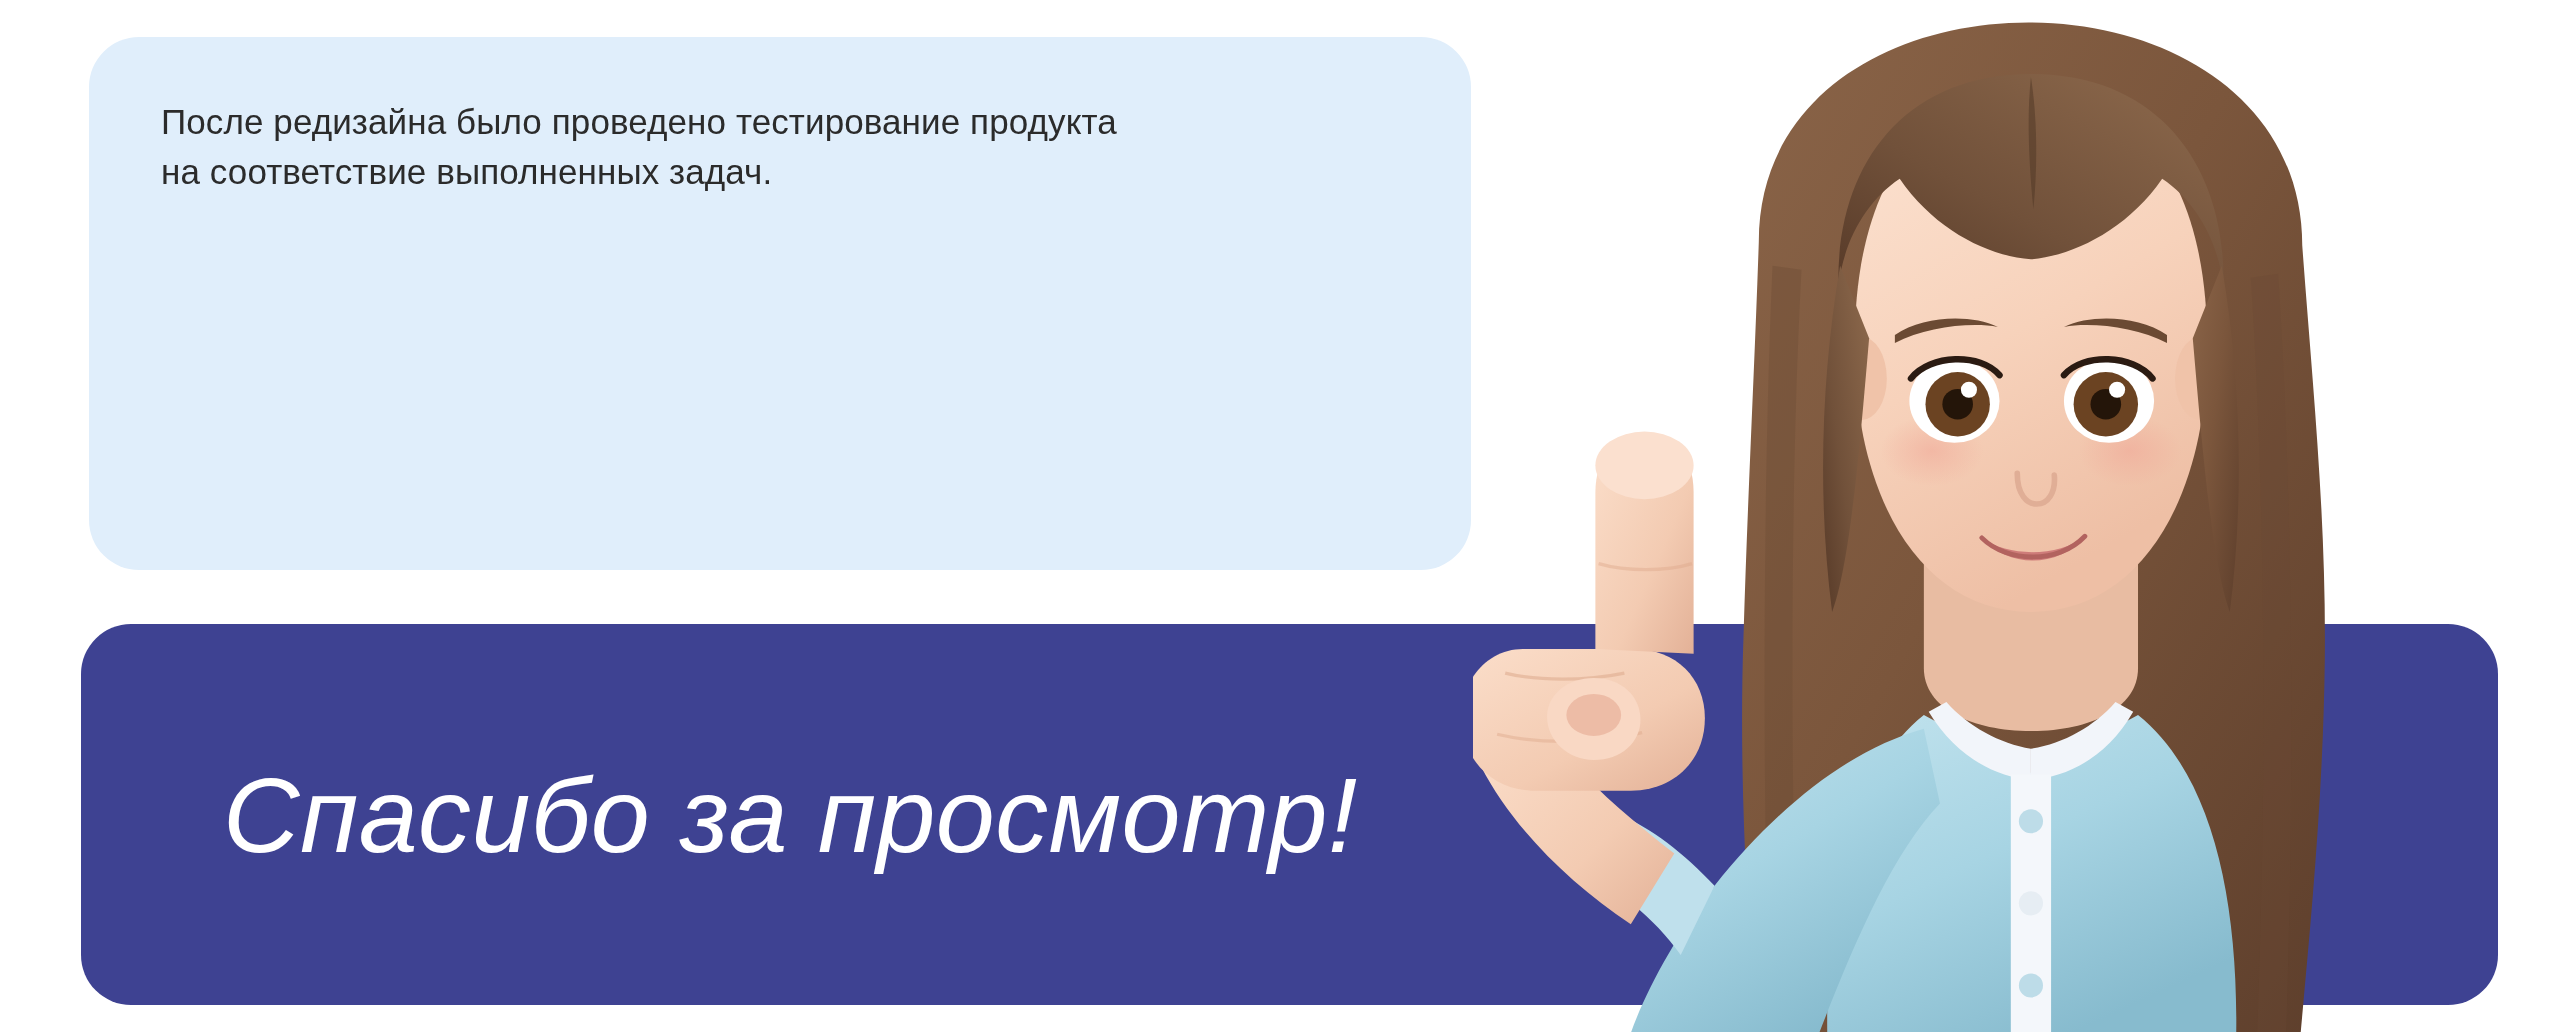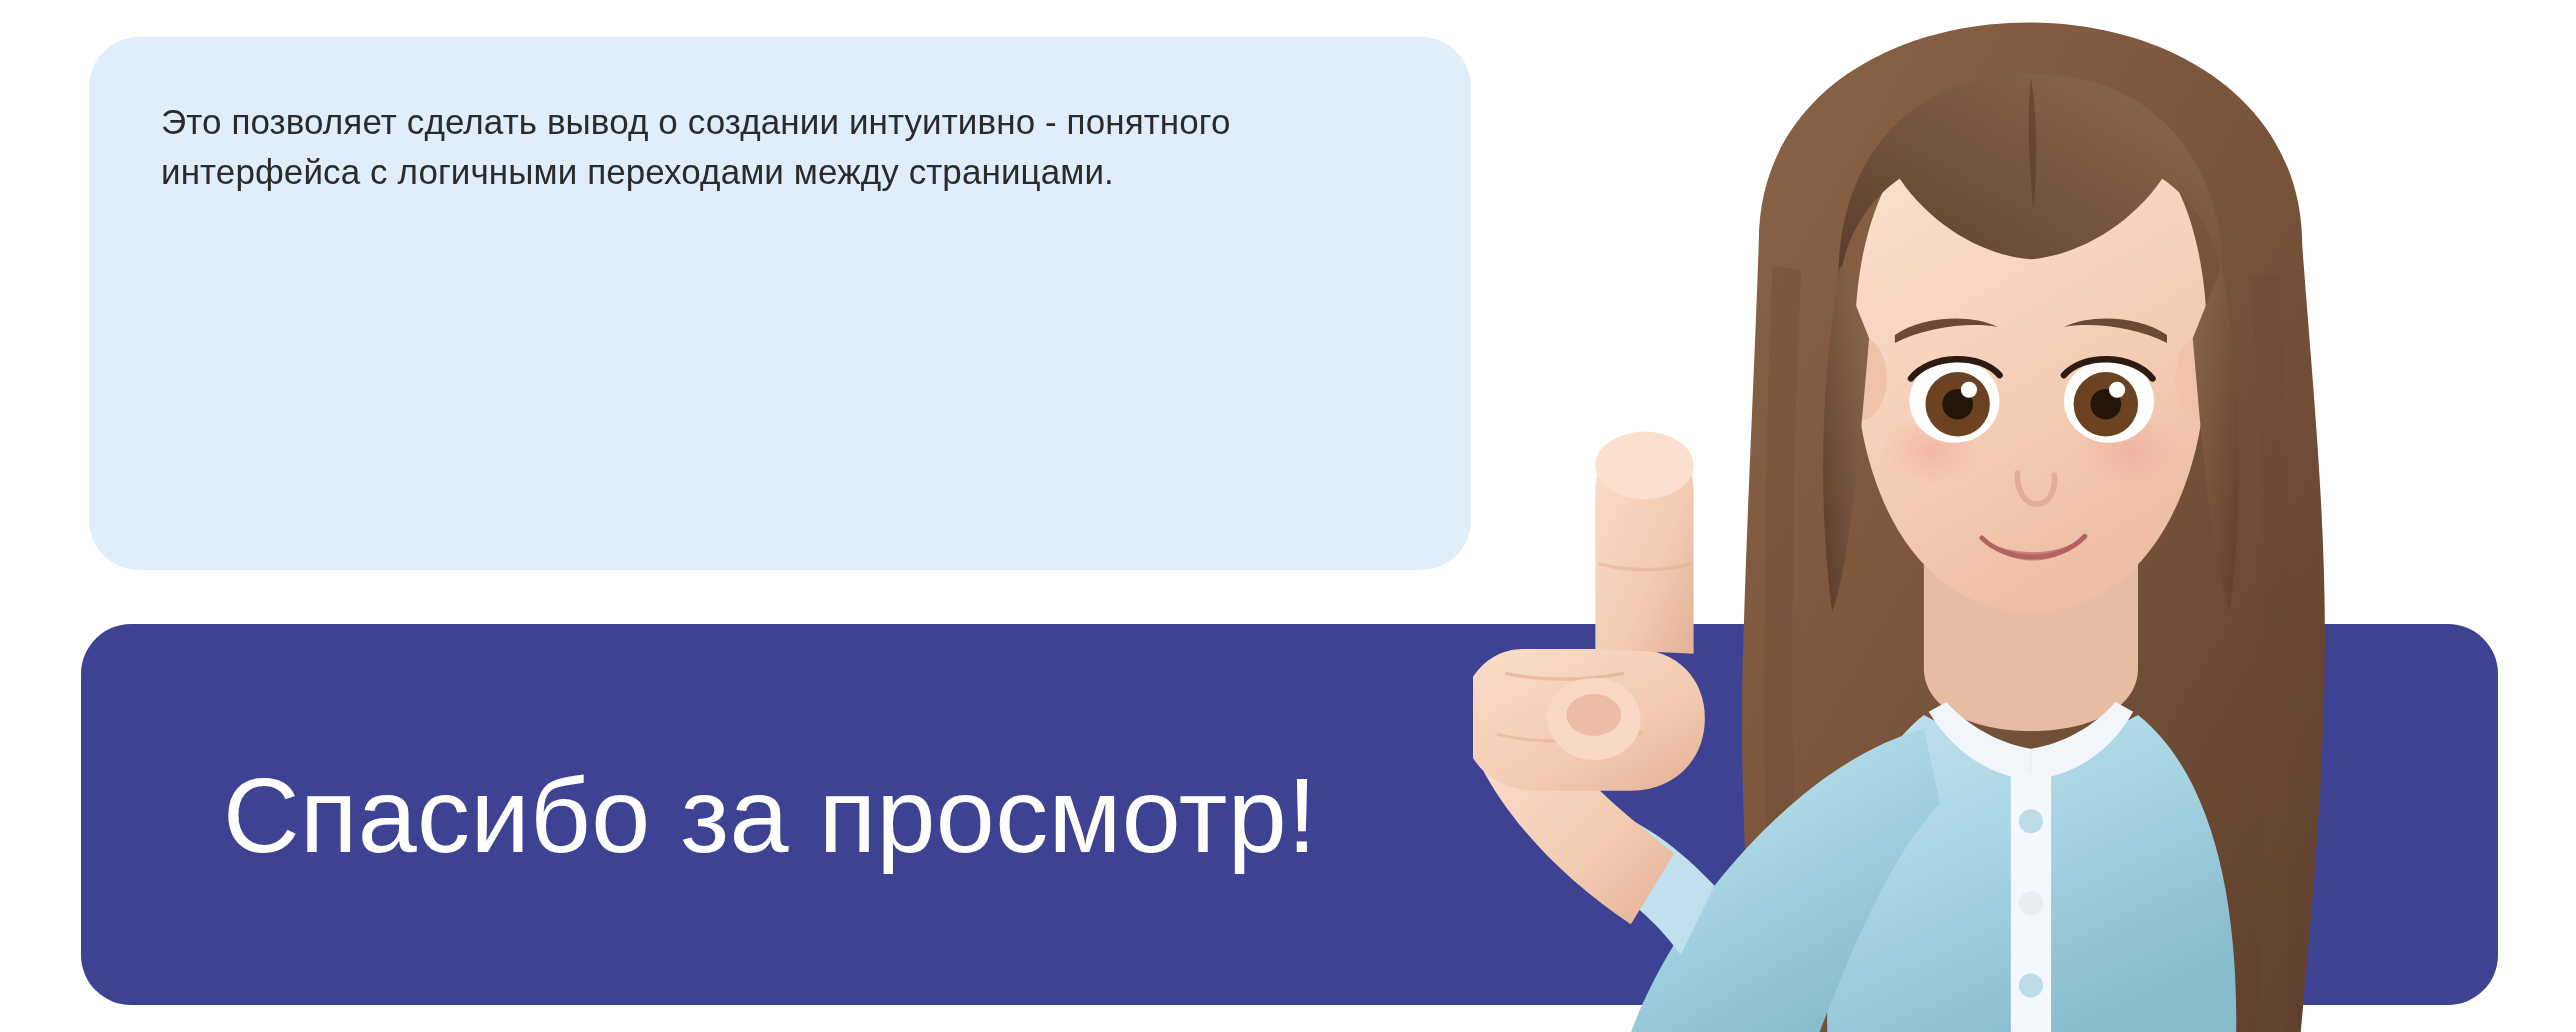--- a/index.html
+++ b/index.html
@@ -58,20 +58,21 @@
     left: 142px;
     top: 50%;
     transform: translateY(-50%);
     margin: 0;
     font-size: 106px;
     font-weight: 400;
     line-height: 1.1;
     color: #FFFFFF;
     letter-spacing: 0.4px;
     white-space: nowrap;
+    font-style: italic;
   }
 
   
   .character {
     position: absolute;
     left: 1473px;
     top: 0;
     width: 1103px;
     height: 1033px;
     pointer-events: none;
@@ -81,22 +82,22 @@
     width: 100%;
     height: 100%;
   }
 </style>
 </head>
 <body>
 
 <div class="slide">
 
   <div class="info-card">
-    <p class="info-paragraph">Это позволяет сделать вывод о создании интуитивно - понятного
-интерфейса с логичными переходами между страницами.</p>
+    <p class="info-paragraph">После редизайна было проведено тестирование продукта
+на соответствие выполненных задач.</p>
   </div>
 
   <div class="banner">
     <h1 class="banner-title">Спасибо за просмотр!</h1>
   </div>
 
   <div class="character">
     <svg viewBox="0 0 1370 1283" xmlns="http://www.w3.org/2000/svg" aria-hidden="true">
       <defs>
         <linearGradient id="hairGrad" x1="0" y1="0" x2="1" y2="1">

